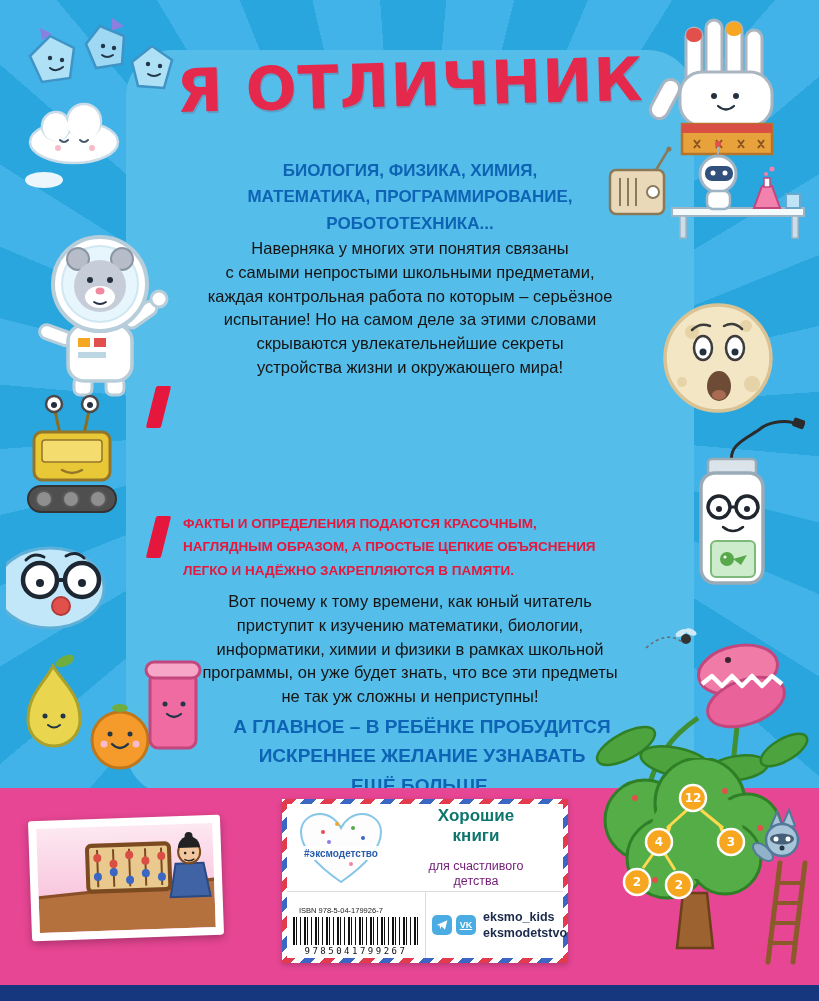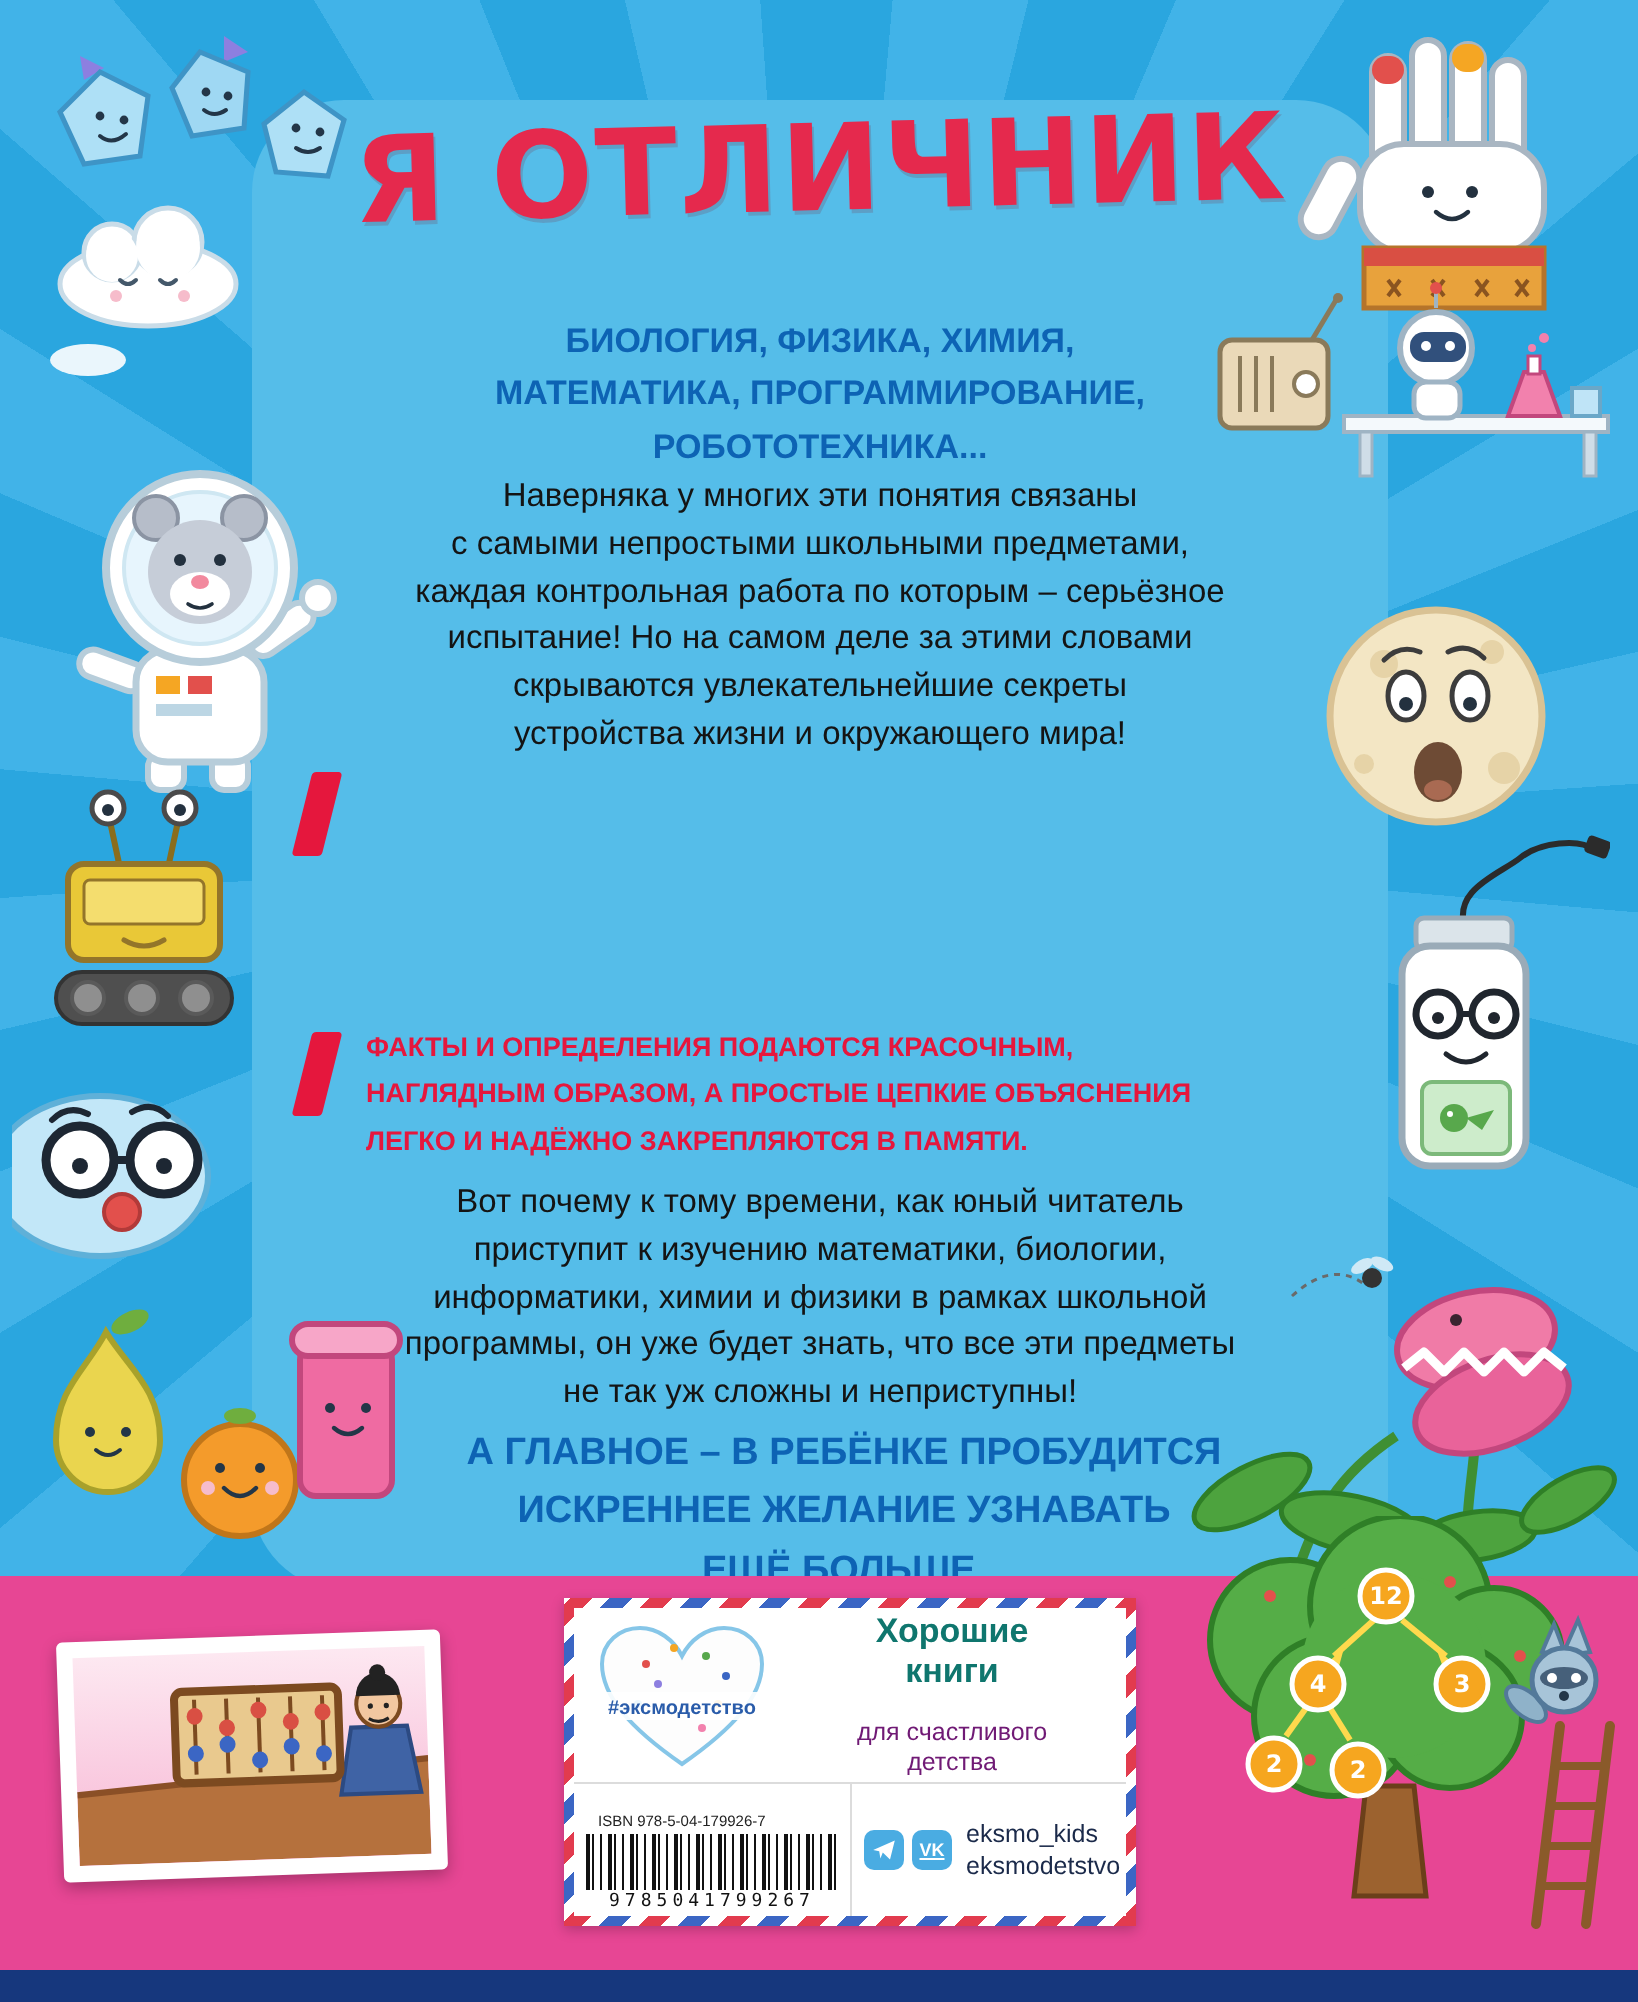--- a/index.html
+++ b/index.html
@@ -87,21 +87,21 @@
   }
   .digits { font-size:9px; letter-spacing:2.5px; color:#111; margin-top:1px; font-family:"DejaVu Sans Mono","Liberation Mono",monospace; }
   .social-block { flex:1; display:flex; align-items:center; gap:7px; padding:0 6px; }
   .social-icons { display:flex; gap:4px; }
   .sicon {
     width:20px; height:20px; border-radius:5px; background:#4aace2;
     display:flex; align-items:center; justify-content:center; color:#fff;
     font-size:9px; font-weight:bold;text-decoration:underline;
   }
   .handles { display:flex; flex-direction:column; gap:4px; }
-  .handle { font-weight:normal; color:#1b2a4a; font-size:12.5px; line-height:1; }
+  .handle { font-weight:bold; color:#1b2a4a; font-size:12.5px; line-height:1; }
 </style>
 </head>
 <body>
 
 <div class="cover">
   <div class="rays"></div>
   <div class="panel"></div>
 
   <h1 class="title">Я ОТЛИЧНИК</h1>
 

